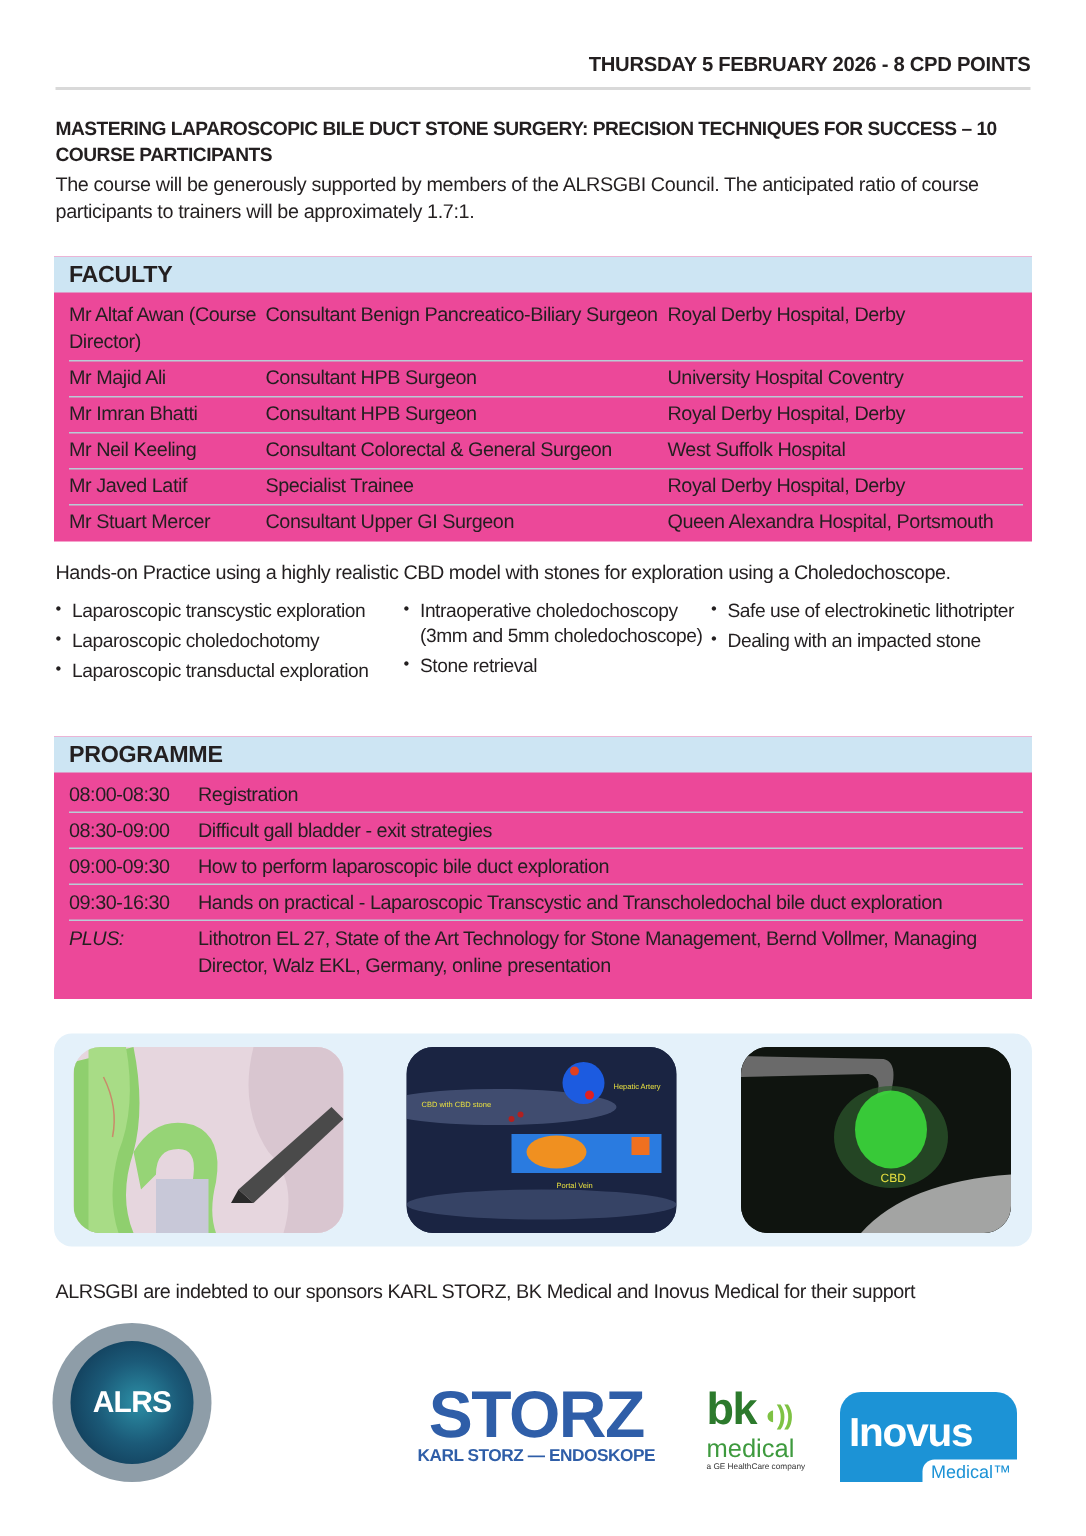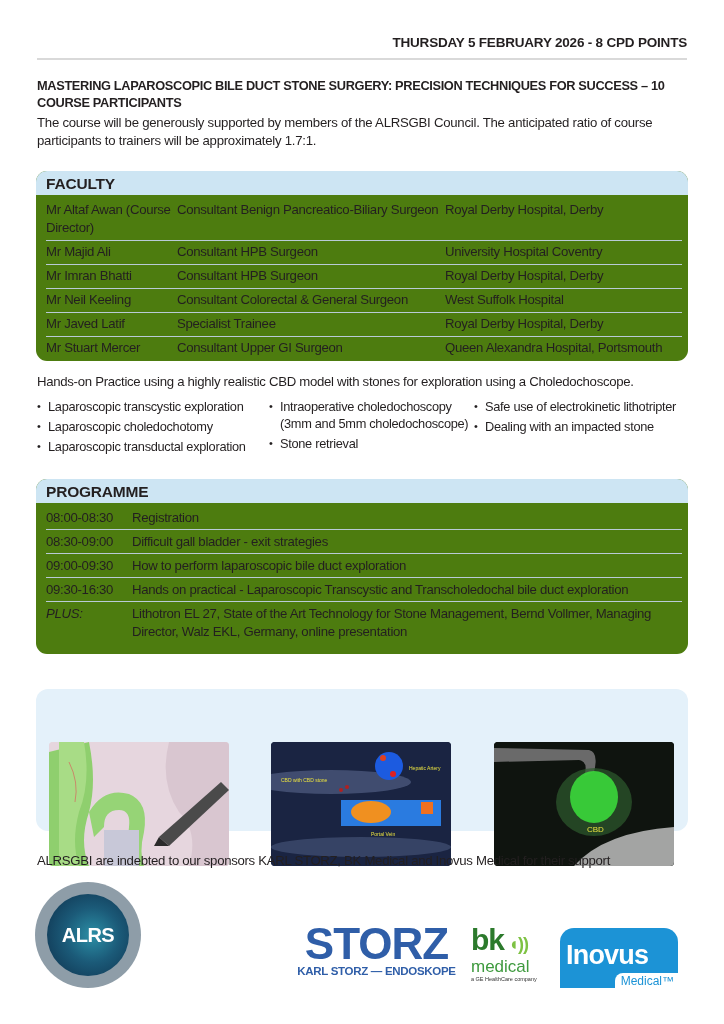--- a/index.html
+++ b/index.html
@@ -3,57 +3,57 @@
 <meta charset="utf-8">
 <style>
   * { box-sizing: border-box; margin: 0; padding: 0; }
   body { width: 724px; height: 1024px; background: #fff; font-family: "Liberation Sans", sans-serif; color: #231f20; position: relative; overflow: hidden; }
   .page { position: absolute; left: 0; top: 0; width: 724px; height: 1024px; }
   .date-line { position: absolute; right: 37px; top: 35px; font-size: 13.5px; font-weight: bold; letter-spacing: -0.2px; font-stretch: condensed; }
   .rule { position: absolute; left: 37px; right: 37px; top: 58px; height: 2px; background: #d9d9d9; }
   .course-title { position: absolute; left: 37px; top: 77px; width: 655px; font-size: 12.8px; font-weight: bold; line-height: 17px; letter-spacing: -0.35px; }
   .intro { position: absolute; left: 37px; top: 114px; width: 660px; font-size: 13.2px; line-height: 18px; letter-spacing: -0.25px; }
 
-  .panel { position: absolute; left: 36px; width: 652px; background: #4d7c0f; border-radius: 11px; overflow: hidden; }
+  .panel { position: absolute; left: 36px; width: 652px; background: #ec4899; border-radius: 0; overflow: hidden; }
   .panel-head { background: #cde5f3; height: 24px; padding-left: 10px; font-size: 15.5px; font-weight: bold; line-height: 25px; letter-spacing: -0.2px; }
   .faculty { top: 171px; height: 190px; }
   .frow { display: flex; margin: 0 6px 0 10px; border-bottom: 1px solid #b9cbd6; font-size: 13.2px; line-height: 18px; letter-spacing: -0.3px; padding: 2px 0 3px 0; }
   .frow:last-child { border-bottom: none; }
   .fc1 { width: 131px; }
   .fc2 { width: 268px; }
   .fc3 { flex: 1; white-space: nowrap; }
 
   .hands { position: absolute; left: 37px; top: 374px; font-size: 13.2px; letter-spacing: -0.3px; white-space: nowrap; }
   .bullets { position: absolute; left: 37px; top: 398px; width: 660px; display: flex; font-size: 12.8px; line-height: 17px; letter-spacing: -0.3px; }
   .bcol { list-style: none; }
   .bcol li { position: relative; padding-left: 11px; margin-bottom: 3px; }
   .bcol li::before { content: "•"; position: absolute; left: 0; top: 0; font-size: 11px; }
   .bc1 { width: 232px; }
   .bc2 { width: 205px; }
   .bc3 { flex: 1; }
 
-  .programme { top: 479px; height: 175px; }
+  .programme { top: 491px; height: 175px; }
   .prow { display: flex; margin: 0 6px 0 10px; border-bottom: 1px solid #b9cbd6; font-size: 13.2px; line-height: 18px; letter-spacing: -0.3px; padding: 3px 0 2px 0; }
   .prow:last-child { border-bottom: none; }
   .pc1 { width: 86px; }
   .pc2 { flex: 1; }
   .italic { font-style: italic; }
 
   .images { position: absolute; left: 36px; top: 689px; width: 652px; height: 142px; background: #e4f1fa; border-radius: 12px; }
-  .img { position: absolute; top: 9px; width: 180px; height: 124px; border-radius: 4px; overflow: hidden; margin-top: 44px; }
+  .img { position: absolute; top: 9px; width: 180px; height: 124px; border-radius: 18px; overflow: hidden; }
   .img1 { left: 13px; background: #e7d9e0; }
   .img2 { left: 235px; background: #18233f; }
   .img3 { left: 458px; background: #101510; }
 
   .sponsor-text { position: absolute; left: 37px; top: 853px; font-size: 13.2px; letter-spacing: -0.3px; white-space: nowrap; }
 
   .alrs { position: absolute; left: 35px; top: 882px; width: 106px; height: 106px; border-radius: 50%; background: #8e9da8; display: flex; align-items: center; justify-content: center; }
   .alrs-inner { width: 82px; height: 82px; border-radius: 50%; background: radial-gradient(circle at 55% 50%, #2c8fa6 0%, #1b5a78 45%, #0d2e4a 100%); display: flex; align-items: center; justify-content: center; color: #fff; font-weight: bold; font-size: 20px; letter-spacing: -0.5px; }
 
-  .storz { position: absolute; left: 289px; top: 924px; width: 175px; text-align: center; color: #2f5ea8; }
+  .storz { position: absolute; left: 270px; top: 924px; width: 175px; text-align: center; color: #2f5ea8; }
   .storz-big { font-size: 44px; font-weight: bold; line-height: 40px; letter-spacing: -1px; }
   .storz-small { font-size: 11.5px; font-weight: bold; letter-spacing: -0.3px; line-height: 14px; white-space: nowrap; }
 
   .bk { position: absolute; left: 471px; top: 926px; width: 70px; text-align: left; color: #3a8f3a; }
   .bk-big { font-size: 30px; font-weight: bold; line-height: 28px; letter-spacing: -1px; color: #2c7a2c; }
   .bk-big span { color: #7ec243; font-size: 18px; }
   .bk-med { font-size: 17px; line-height: 18px; color: #3e9a3e; }
   .bk-ge { font-size: 5.5px; color: #333; }
 
   .inovus { position: absolute; left: 560px; top: 928px; width: 124px; height: 60px; }

